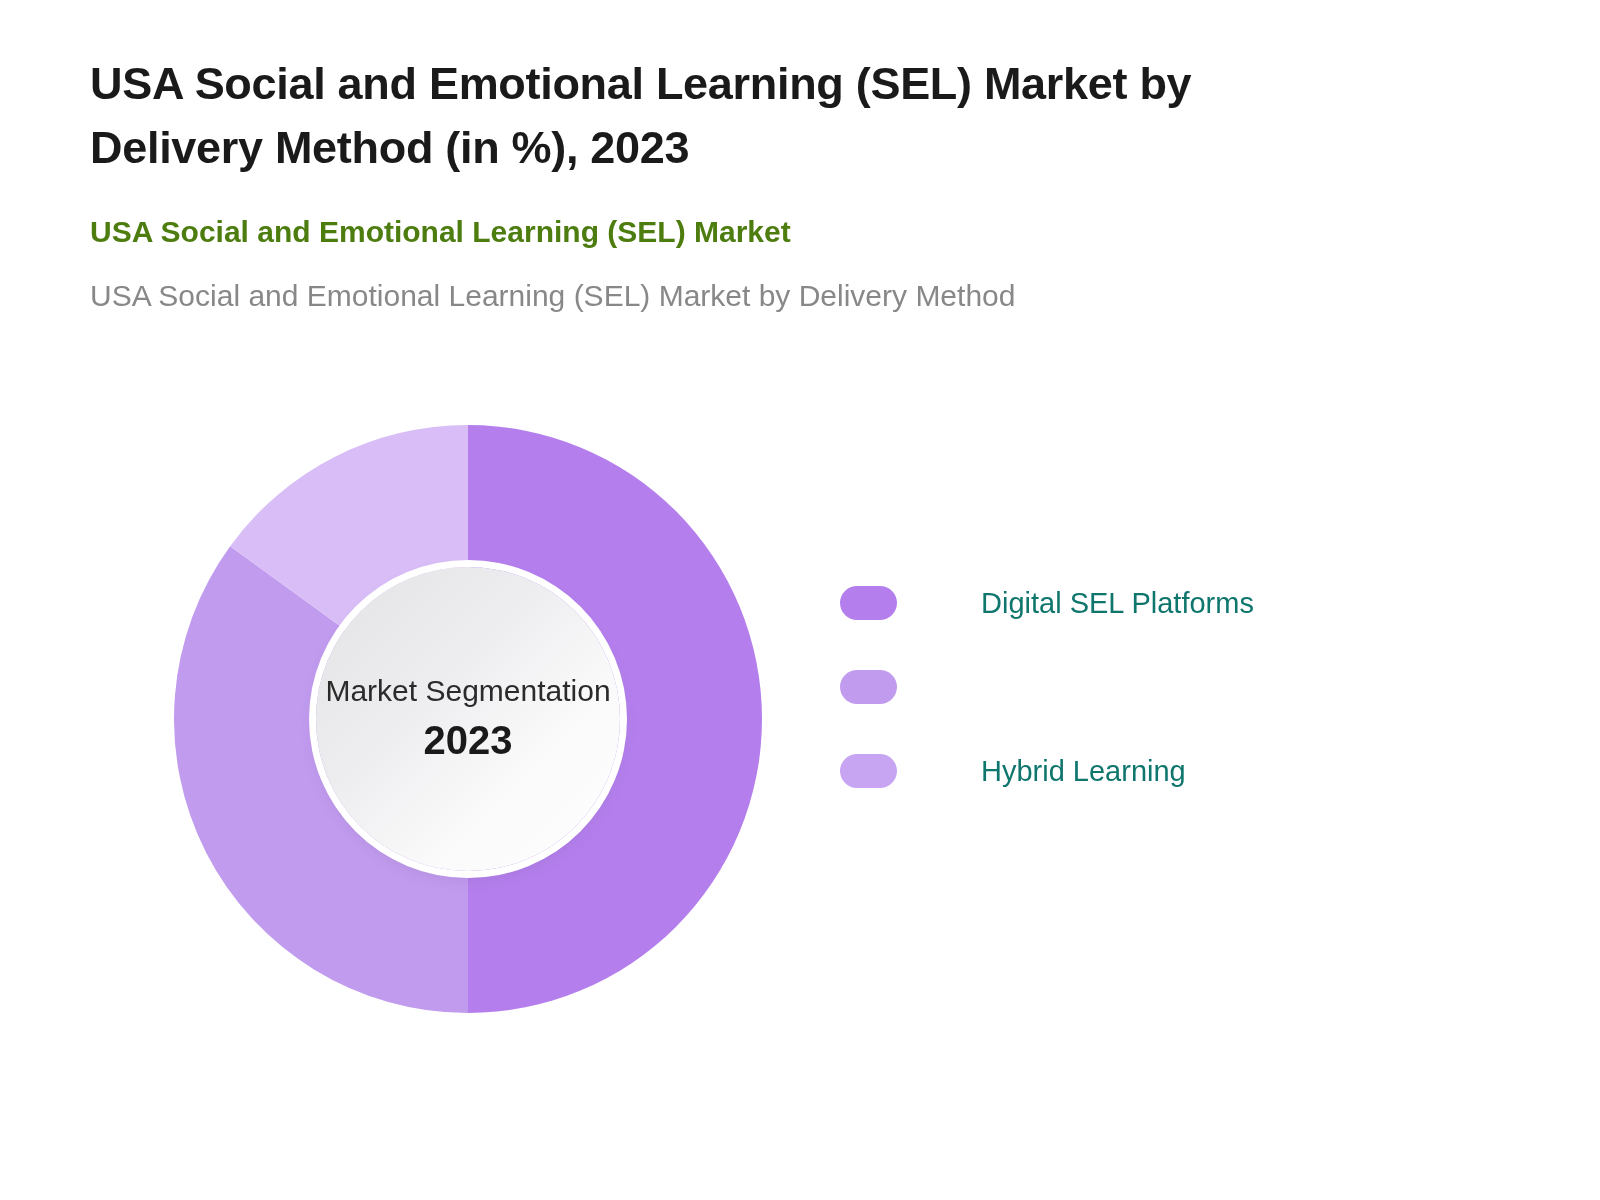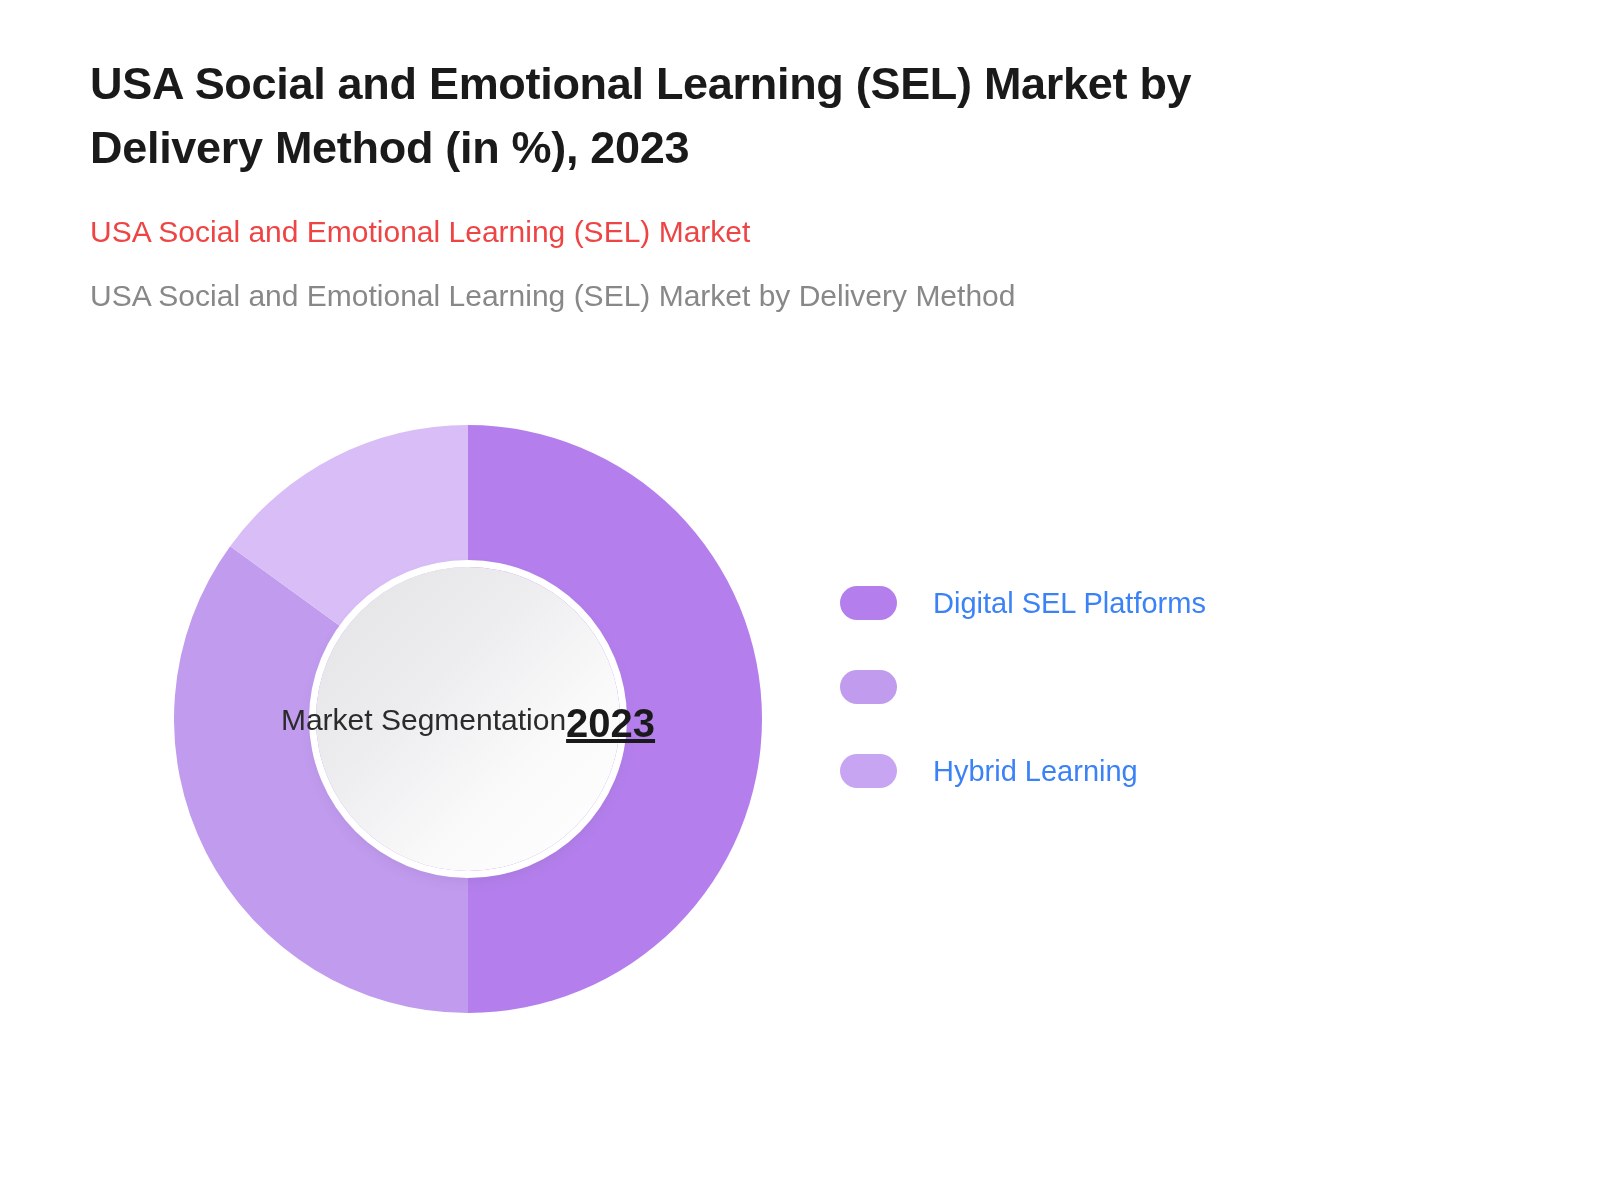--- a/index.html
+++ b/index.html
@@ -36,22 +36,22 @@
     font-weight: bold;
     color: #1a1a1a;
     letter-spacing: -0.3px;
     max-width: 1260px;
   }
   .subtitle-1 {
     margin: 0;
     padding-top: 32px;
     font-size: 30px;
     line-height: 1.35;
-    color: #ef4444;
-    font-weight: normal;
+    color: #4d7c0f;
+    font-weight: bold;
   }
   .subtitle-2 {
     margin: 0;
     padding-top: 22px;
     font-size: 30px;
     line-height: 1.45;
     color: #888888;
     font-weight: normal;
     max-width: 1030px;
   }
@@ -85,37 +85,36 @@
     position: absolute;
     left: 50%;
     top: 50%;
     transform: translate(-50%, -50%);
     width: 304px;
     height: 304px;
     border-radius: 50%;
     background: linear-gradient(135deg, #e3e3e6 0%, #ededf0 38%, #fafafa 68%, #ffffff 100%);
     box-shadow: 0 0 0 7px #ffffff, 0 6px 16px rgba(90, 70, 120, 0.18);
     display: flex;
-    flex-direction: row;
+    flex-direction: column;
     align-items: center;
     justify-content: center;
   }
   .center-label {
     font-size: 30px;
     color: #2b2b2b;
     line-height: 1.1;
     white-space: nowrap;
   }
   .center-value {
     font-size: 40px;
     font-weight: bold;
     color: #1a1a1a;
     line-height: 1.25;
     padding-top: 8px;
-    text-decoration: underline;
   }
 
   
   .legend {
     position: absolute;
     left: 840px;
     top: 186px;
     width: 620px;
   }
   .legend-item {
@@ -127,23 +126,23 @@
   .legend-item:last-child {
     margin-bottom: 0;
   }
   .legend-swatch {
     width: 57px;
     height: 34px;
     border-radius: 17px;
     flex: 0 0 auto;
   }
   .legend-label {
-    margin-left: 36px;
+    margin-left: 84px;
     font-size: 29px;
-    color: #3b82f6;
+    color: #0f766e;
     white-space: nowrap;
     line-height: 1;
   }
 </style>
 </head>
 <body>
 
 <div class="page">
 
   <div class="header">

